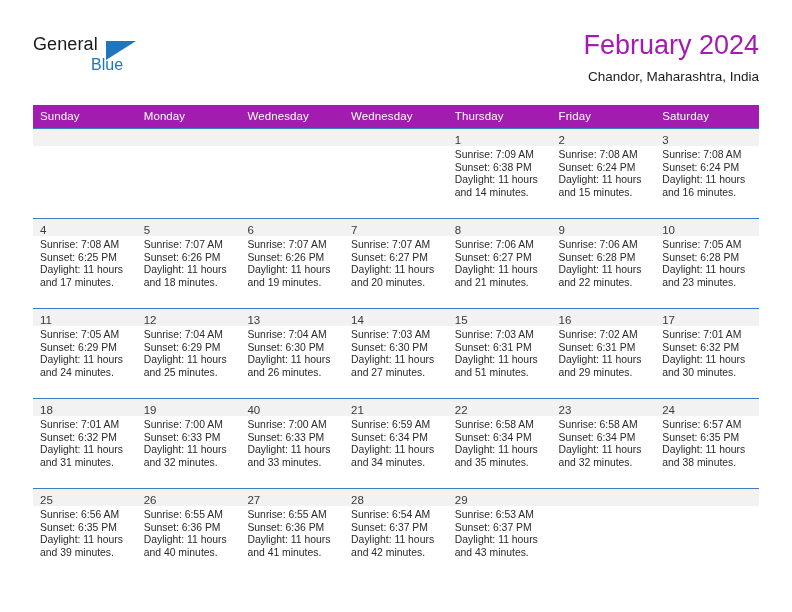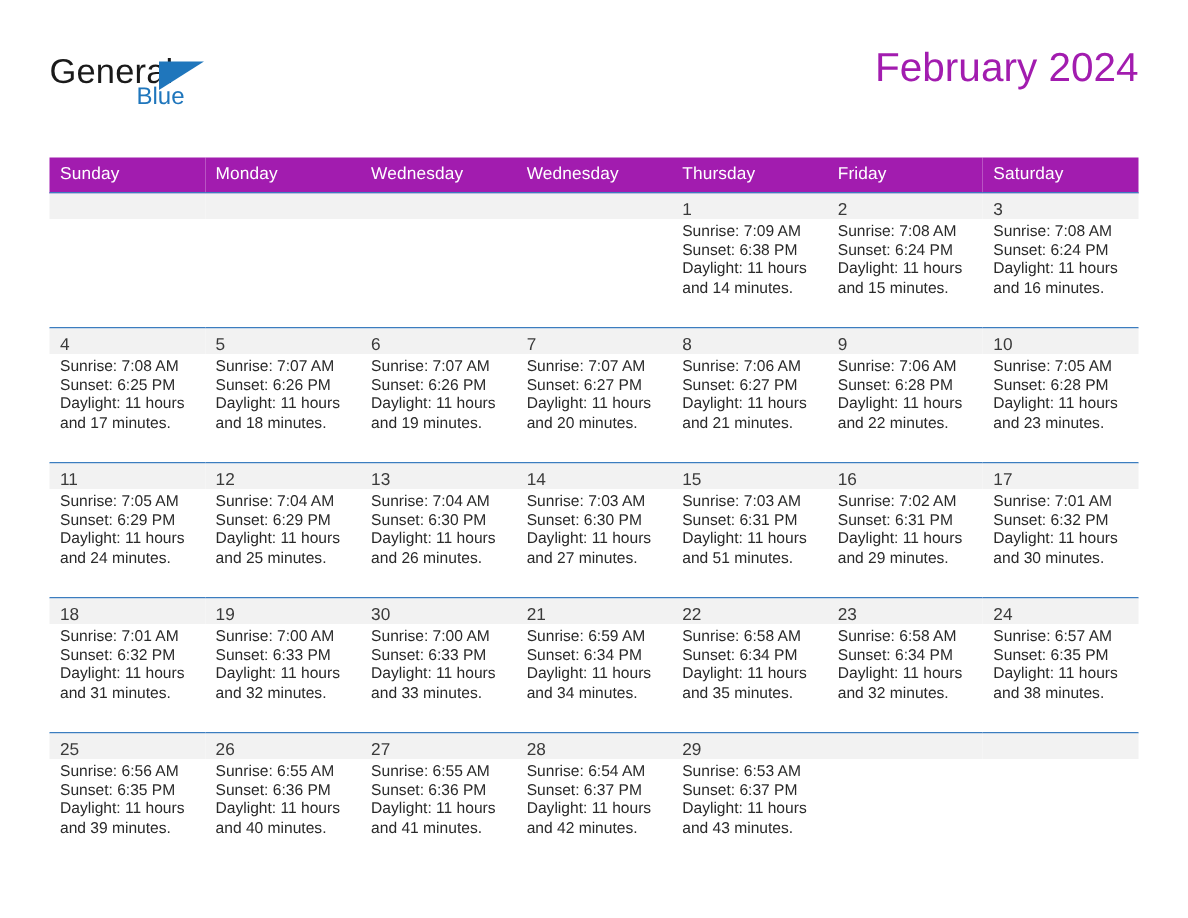--- a/index.html
+++ b/index.html
@@ -34,21 +34,21 @@
     position: absolute;
     left: 0;
     top: 6px;
     width: 180px;
     height: 56px;
   }
   .brand-general {
     position: absolute;
     left: 0;
     top: 0;
-    font-size: 23px;
+    font-size: 18px;
     letter-spacing: 0.1px;
     color: #1a1a1a;
     font-family: "Liberation Sans", sans-serif;
   }
   .brand-triangle {
     position: absolute;
     left: 73px;
     top: 7px;
     width: 0;
     height: 0;
@@ -145,20 +145,21 @@
   <div class="header">
 
     <div class="brand">
       <span class="brand-general">General</span>
       <span class="brand-triangle"></span>
       <span class="brand-blue">Blue</span>
     </div>
 
     <div class="title-block">
       <div class="cal-title">February 2024</div>
+      <div class="cal-subtitle">Chandor, Maharashtra, India</div>
     </div>
 
   </div>
 
   <table class="calendar">
     <colgroup>
       <col>
         <col>
         <col>
         <col>
@@ -362,21 +363,21 @@
           <td>
             <div class="daynum-strip"><span class="daynum">19</span></div>
             <div class="cell-body">
               <div>Sunrise: 7:00 AM</div>
               <div>Sunset: 6:33 PM</div>
               <div>Daylight: 11 hours</div>
               <div>and 32 minutes.</div>
             </div>
           </td>
           <td>
-            <div class="daynum-strip"><span class="daynum">30</span></div>
+            <div class="daynum-strip"><span class="daynum">40</span></div>
             <div class="cell-body">
               <div>Sunrise: 7:00 AM</div>
               <div>Sunset: 6:33 PM</div>
               <div>Daylight: 11 hours</div>
               <div>and 33 minutes.</div>
             </div>
           </td>
           <td>
             <div class="daynum-strip"><span class="daynum">21</span></div>
             <div class="cell-body">

